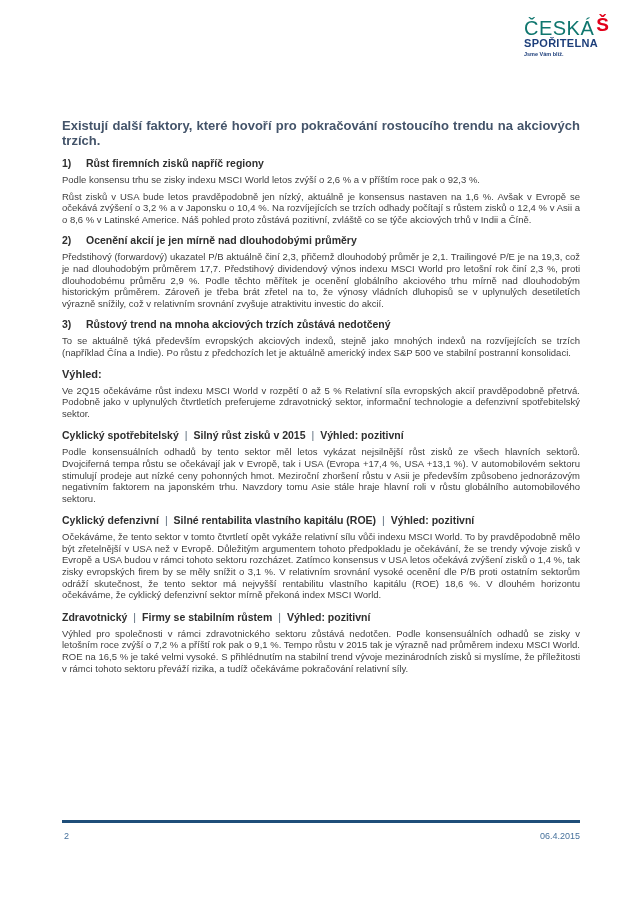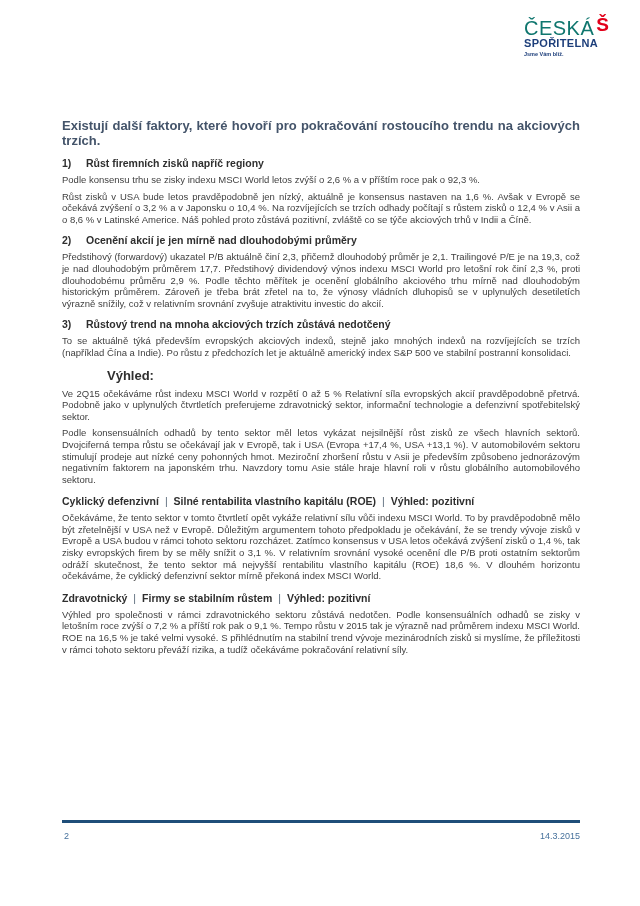--- a/index.html
+++ b/index.html
@@ -32,21 +32,21 @@
   .main-title {
     font-size:13px; line-height:15px; font-weight:bold; color:#44546a;
     text-align:justify;
   }
   .point-heading { display:flex; font-size:10.5px; font-weight:bold; color:#2f2f2f; margin-top:9px; }
   .point-num { width:24px; flex-shrink:0; }
   .para {
     font-size:9.5px; line-height:11.6px; color:#3f3f3f; text-align:justify;
     margin-top:5px;
   }
-  .outlook-label { font-size:13px; font-weight:bold; color:#2f2f2f; margin-top:9px;margin-left:45px; }
+  .outlook-label { font-size:11px; font-weight:bold; color:#2f2f2f; margin-top:9px; }
   .sectors-title { font-size:17px; font-weight:bold; color:#2d2d2d; margin-top:14px; }
   .sector-heading { font-size:10.5px; font-weight:bold; color:#2f2f2f; margin-top:10px; }
   .sep { color:#5a6a7a; padding:0 6px; font-weight:normal; }
 
   
   .footer-rule { position:absolute; left:62px; width:518px; top:820px; border-top:3px solid #1f4e79; }
   .footer-page { position:absolute; left:64px; top:831px; font-size:9px; color:#46719c; }
   .footer-date { position:absolute; right:60px; top:831px; font-size:9px; color:#46719c; }
 </style>
 </head>
@@ -84,31 +84,34 @@
     <div class="point-heading">
       <span class="point-num">3)</span>
       <span>Růstový trend na mnoha akciových trzích zůstává nedotčený</span>
     </div>
     <div class="para">To se aktuálně týká především evropských akciových indexů, stejně jako mnohých indexů na rozvíjejících se trzích (například Čína a Indie). Po růstu z předchozích let je aktuálně americký index S&amp;P 500 ve stabilní postranní konsolidaci.</div>
 
     <div class="outlook-label">Výhled:</div>
     <div class="para">Ve 2Q15 očekáváme růst indexu MSCI World v rozpětí 0 až 5 % Relativní síla evropských akcií pravděpodobně přetrvá. Podobně jako v uplynulých čtvrtletích preferujeme zdravotnický sektor, informační technologie a defenzivní spotřebitelský sektor.</div>
 
 
+    <div class="sector-heading">
+      <span>Cyklický spotřebitelský</span><span class="sep">|</span><span>Silný růst zisků v 2015</span><span class="sep">|</span><span>Výhled: pozitivní</span>
+    </div>
     <div class="para">Podle konsensuálních odhadů by tento sektor měl letos vykázat nejsilnější růst zisků ze všech hlavních sektorů. Dvojciferná tempa růstu se očekávají jak v Evropě, tak i USA (Evropa +17,4 %, USA +13,1 %). V automobilovém sektoru stimulují prodeje aut nízké ceny pohonných hmot. Meziroční zhoršení růstu v Asii je především způsobeno jednorázovým negativním faktorem na japonském trhu. Navzdory tomu Asie stále hraje hlavní roli v růstu globálního automobilového sektoru.</div>
 
     <div class="sector-heading">
       <span>Cyklický defenzivní</span><span class="sep">|</span><span>Silné rentabilita vlastního kapitálu (ROE)</span><span class="sep">|</span><span>Výhled: pozitivní</span>
     </div>
     <div class="para">Očekáváme, že tento sektor v tomto čtvrtletí opět vykáže relativní sílu vůči indexu MSCI World. To by pravděpodobně mělo být zřetelnější v USA než v Evropě. Důležitým argumentem tohoto předpokladu je očekávání, že se trendy vývoje zisků v Evropě a USA budou v rámci tohoto sektoru rozcházet. Zatímco konsensus v USA letos očekává zvýšení zisků o 1,4 %, tak zisky evropských firem by se měly snížit o 3,1 %. V relativním srovnání vysoké ocenění dle P/B proti ostatním sektorům odráží skutečnost, že tento sektor má nejvyšší rentabilitu vlastního kapitálu (ROE) 18,6 %. V dlouhém horizontu očekáváme, že cyklický defenzivní sektor mírně překoná index MSCI World.</div>
 
     <div class="sector-heading">
       <span>Zdravotnický</span><span class="sep">|</span><span>Firmy se stabilním růstem</span><span class="sep">|</span><span>Výhled: pozitivní</span>
     </div>
     <div class="para">Výhled pro společnosti v rámci zdravotnického sektoru zůstává nedotčen. Podle konsensuálních odhadů se zisky v letošním roce zvýší o 7,2 % a příští rok pak o 9,1 %. Tempo růstu v 2015 tak je výrazně nad průměrem indexu MSCI World. ROE na 16,5 % je také velmi vysoké. S přihlédnutím na stabilní trend vývoje mezinárodních zisků si myslíme, že příležitosti v rámci tohoto sektoru převáží rizika, a tudíž očekáváme pokračování relativní síly.</div>
 
   </div>
 
   <div class="footer-rule"></div>
   <div class="footer-page">2</div>
-  <div class="footer-date">14.3.2015</div>
+  <div class="footer-date">06.4.2015</div>
 
 </div>
 
 </body></html>

